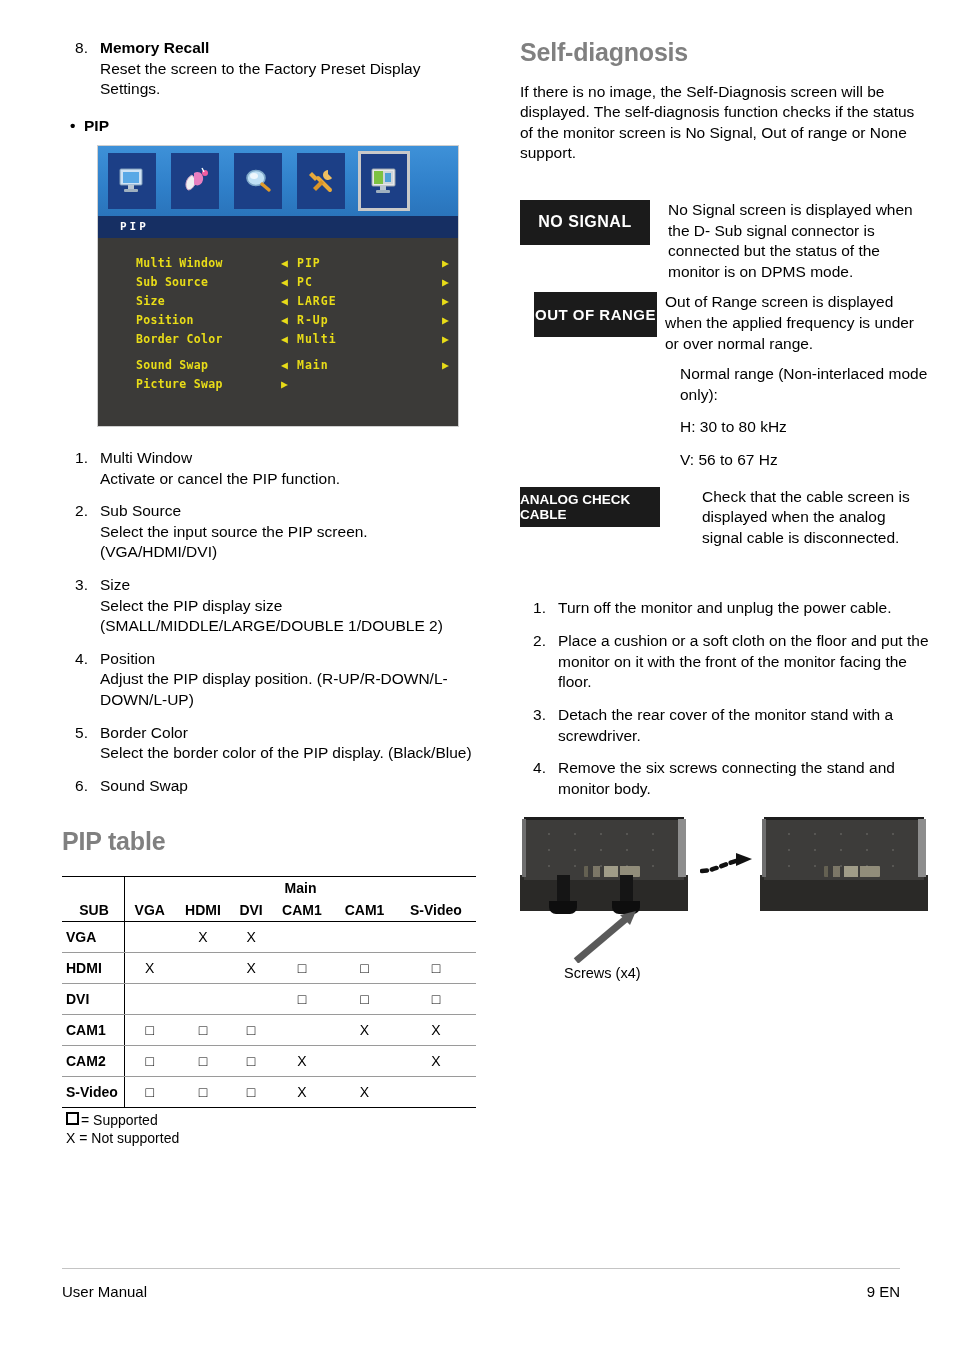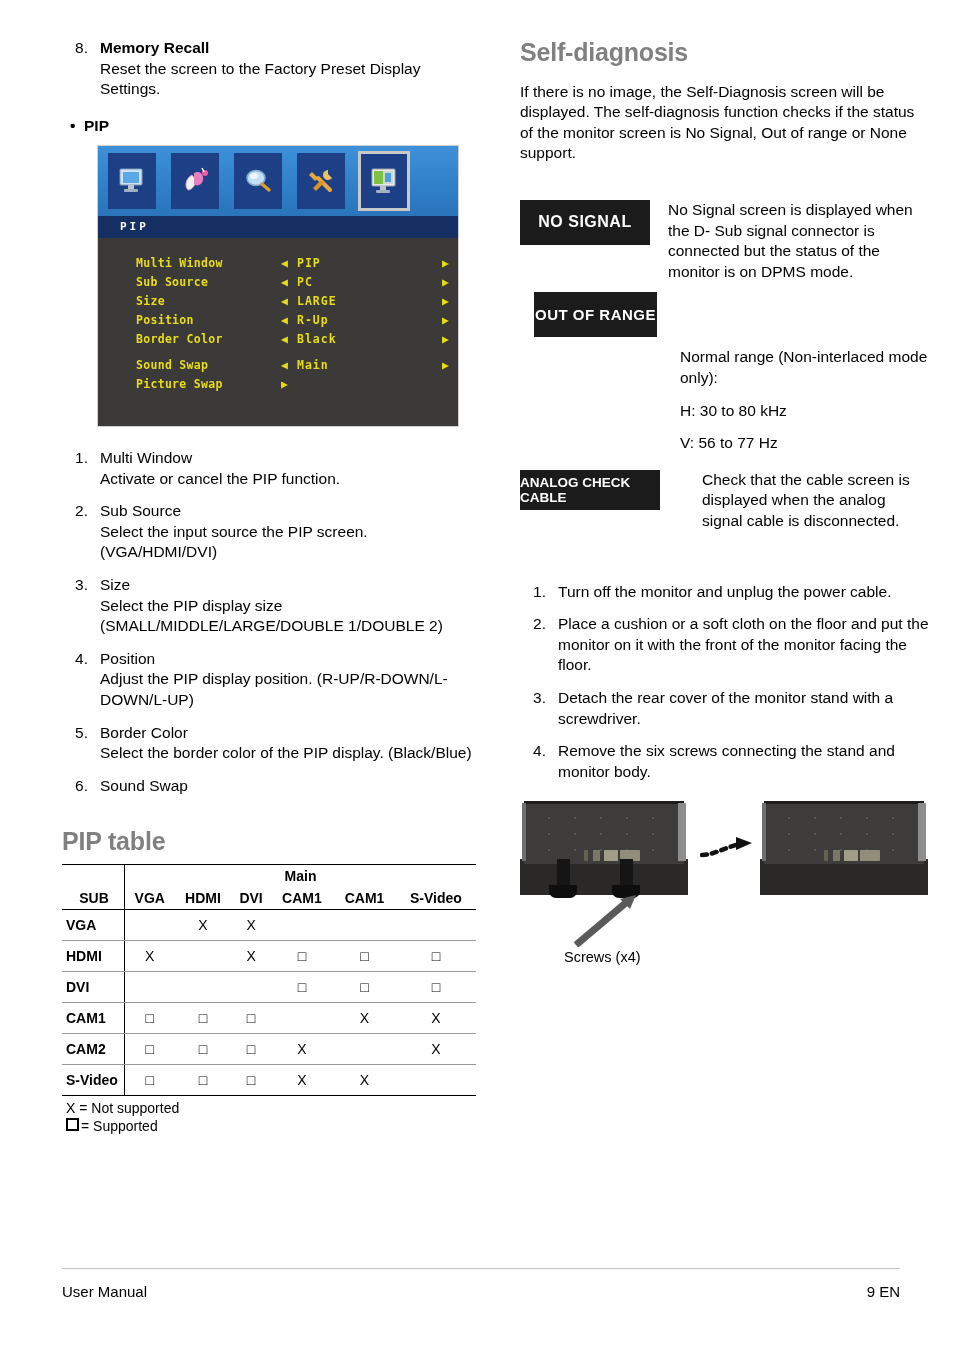--- a/index.html
+++ b/index.html
@@ -449,21 +449,21 @@
               <span class="osd-arrow-l">◀</span>
               <span class="osd-value">R-Up</span>
               <span class="osd-arrow-r">▶</span>
             </span>
           </div>
 
           <div class="osd-row">
             <span class="osd-label">Border Color</span>
             <span class="osd-ctrl">
               <span class="osd-arrow-l">◀</span>
-              <span class="osd-value">Black</span>
+              <span class="osd-value">Multi</span>
               <span class="osd-arrow-r">▶</span>
             </span>
           </div>
 
           <div class="osd-row gap">
             <span class="osd-label">Sound Swap</span>
             <span class="osd-ctrl">
               <span class="osd-arrow-l">◀</span>
               <span class="osd-value">Main</span>
               <span class="osd-arrow-r">▶</span>
@@ -506,21 +506,21 @@
           <span class="num">5.</span>
           <span class="li-title">Border Color</span>
           <span class="li-desc">Select the border color of the PIP display. (Black/Blue)</span>
         </li>
         <li>
           <span class="num">6.</span>
           <span class="li-title">Sound Swap</span>
         </li>
       </ol>
 
-      <h2 class="section-heading" style="margin-top:30px;margin-bottom:8px;">PIP table</h2>
+      <h2 class="section-heading" style="margin-top:30px;margin-bottom:20px;">PIP table</h2>
 
       <table class="pip-table">
         <thead>
           <tr class="main-row tbl-top">
             <th class="corner-cell vline"></th>
             <th colspan="6">Main</th>
           </tr>
           <tr class="head-bottom">
             <th class="corner-cell vline">SUB</th>
             <th>VGA</th>
@@ -583,46 +583,47 @@
             <td>□</td>
             <td>□</td>
             <td>X</td>
             <td>X</td>
             <td></td>
           </tr>
         </tbody>
       </table>
 
       <div class="legend">
-        <div>X = Not supported</div>
         <div>
           <span class="sq"></span><span>= Supported</span>
         </div>
+        <div>X = Not supported</div>
       </div>
 
     </div>
 
     <div class="col-right">
 
       <h2 class="section-heading">Self-diagnosis</h2>
 
       <p class="body-text" style="margin-bottom:36px;">If there is no image, the Self-Diagnosis screen will be displayed. The self-diagnosis function checks if the status of the monitor screen is No Signal, Out of range or None support.</p>
 
       <div class="diag-row">
         <div class="badge b1">NO SIGNAL</div>
         <div class="diag-text">No Signal screen is displayed when the D- Sub signal connector is connected but the status of the monitor is on DPMS mode.</div>
       </div>
 
       <div class="diag-row">
         <div class="badge b2">OUT OF RANGE</div>
+        <div class="diag-text">Out of Range screen is displayed when the applied frequency is under or over normal range.</div>
       </div>
 
       <p class="plain-para">Normal range (Non-interlaced mode only):</p>
       <p class="plain-para">H: 30 to 80 kHz</p>
-      <p class="plain-para" style="margin-bottom:16px;">V: 56 to 77 Hz</p>
+      <p class="plain-para" style="margin-bottom:16px;">V: 56 to 67 Hz</p>
 
       <div class="diag-row" style="margin-bottom:50px;gap:32px;">
         <div class="badge b3">ANALOG CHECK CABLE</div>
         <div class="diag-text">Check that the cable screen is displayed when the analog signal cable is disconnected.</div>
       </div>
 
 
       <ol class="num-list">
         <li>
           <span class="num">1.</span>

